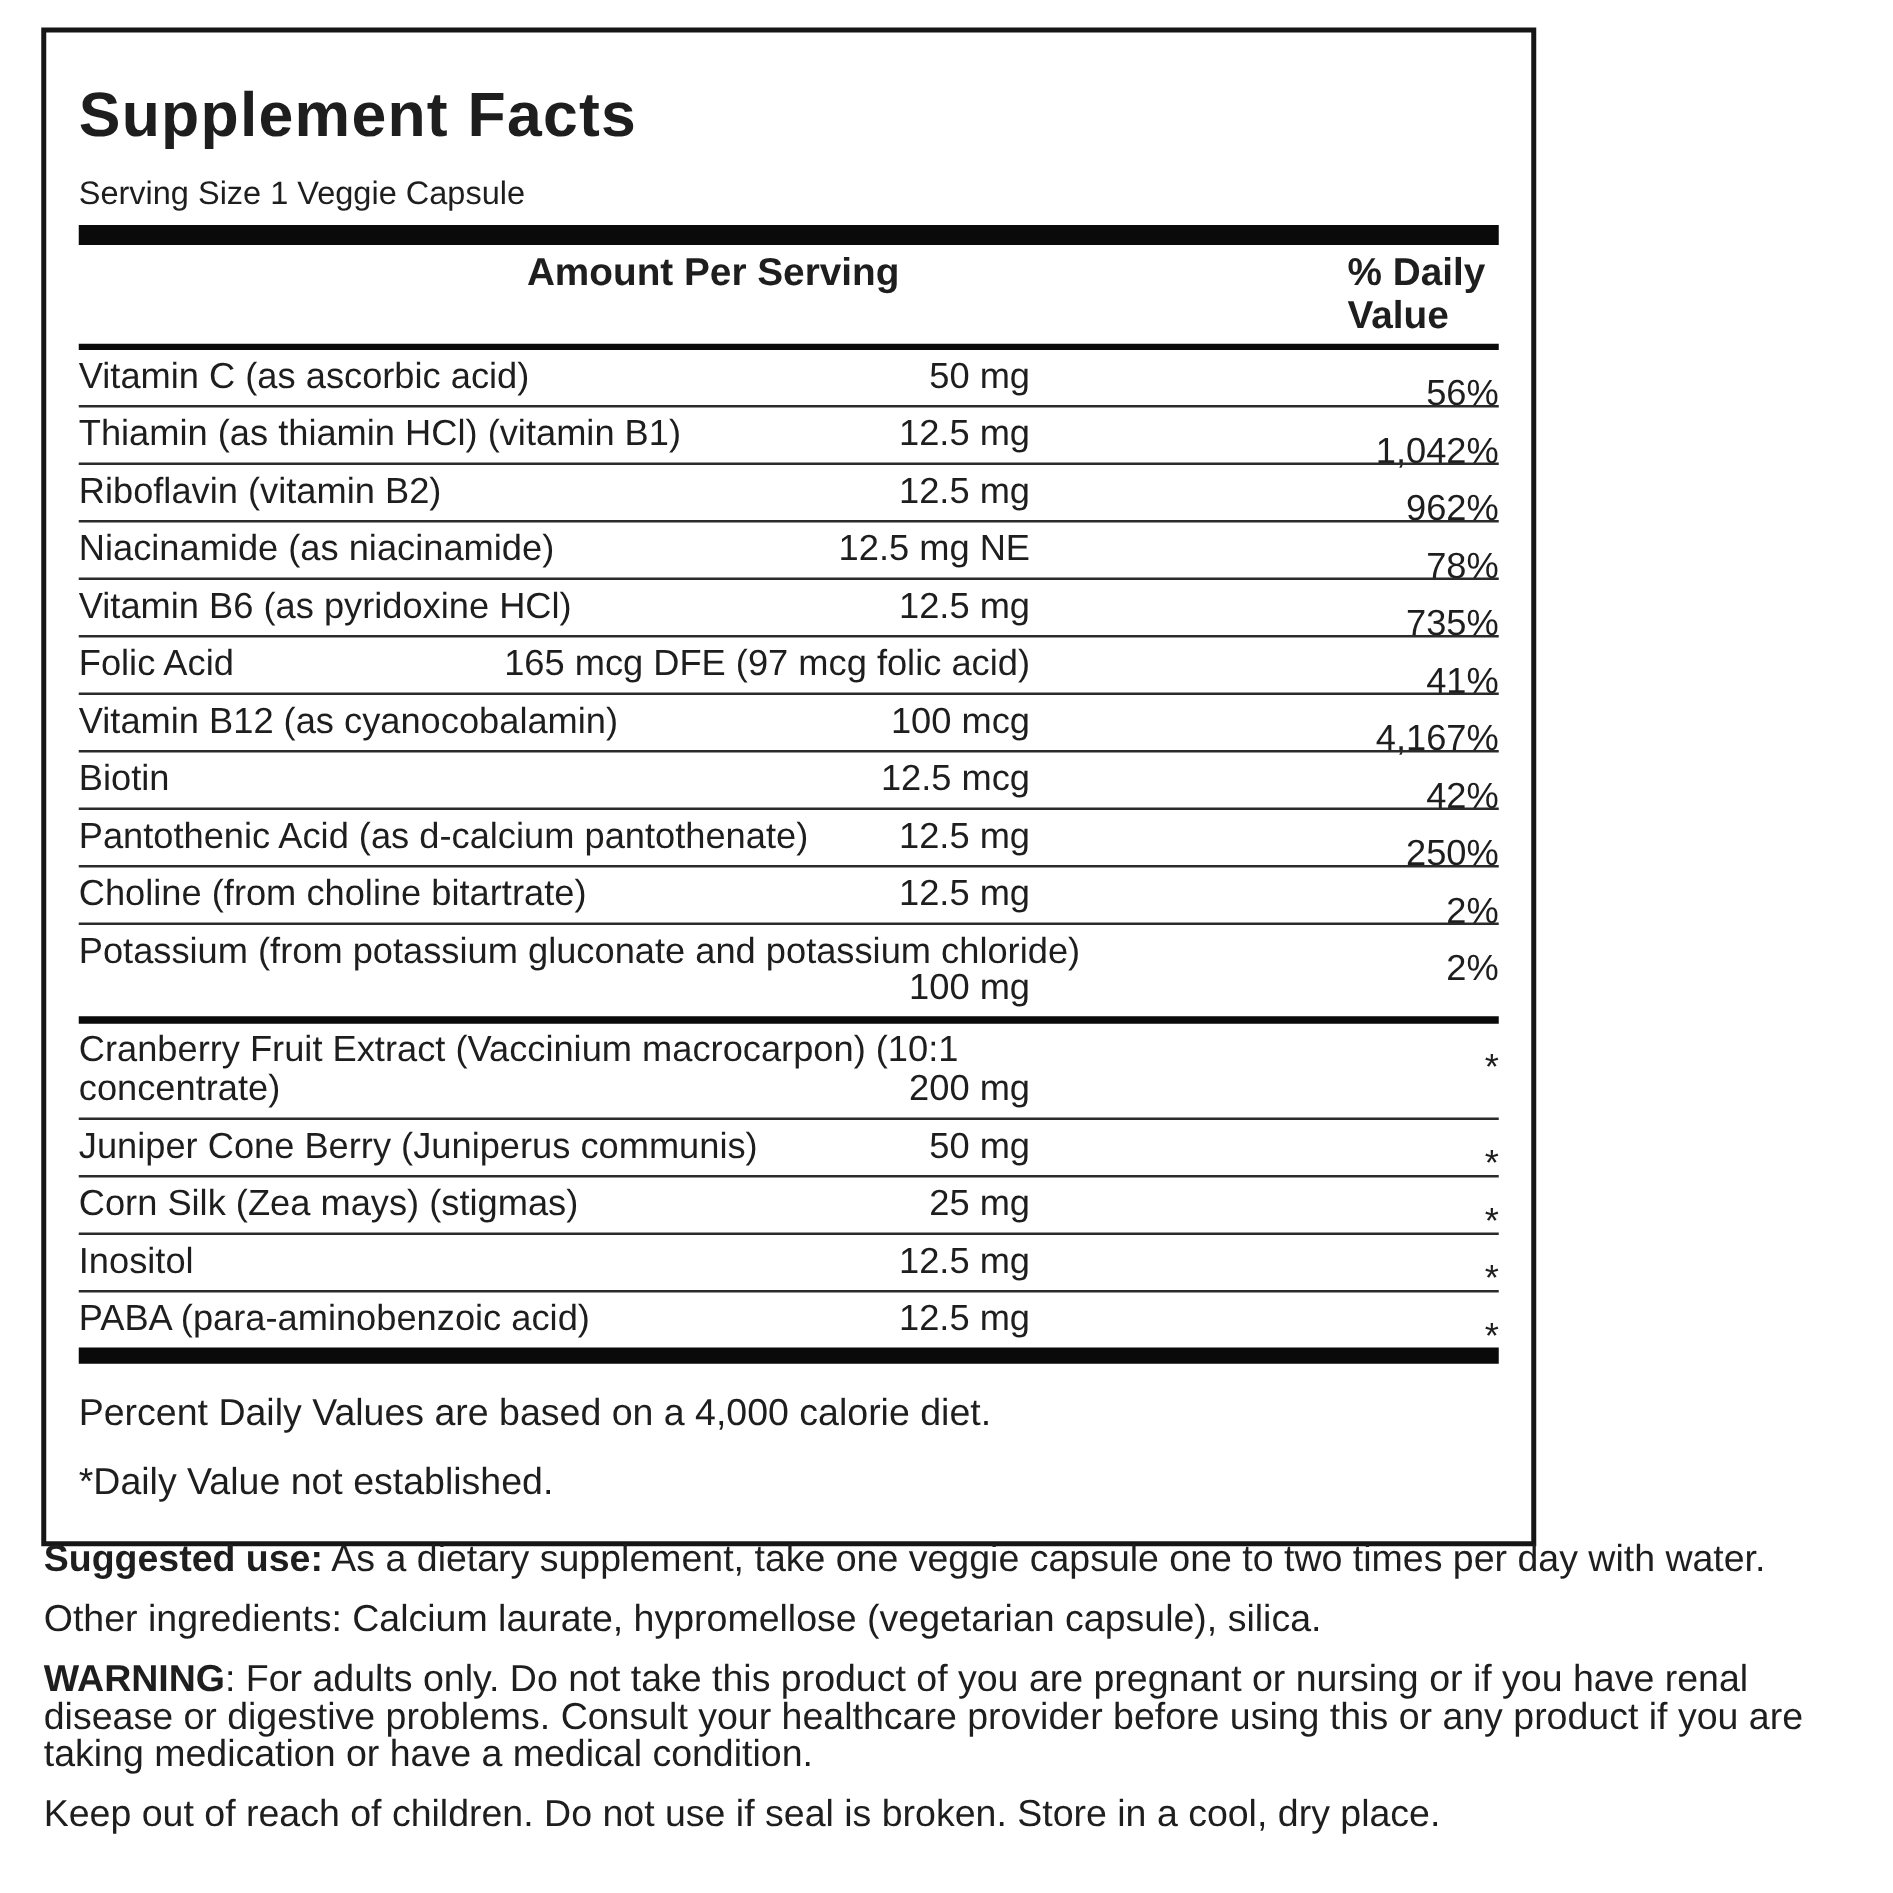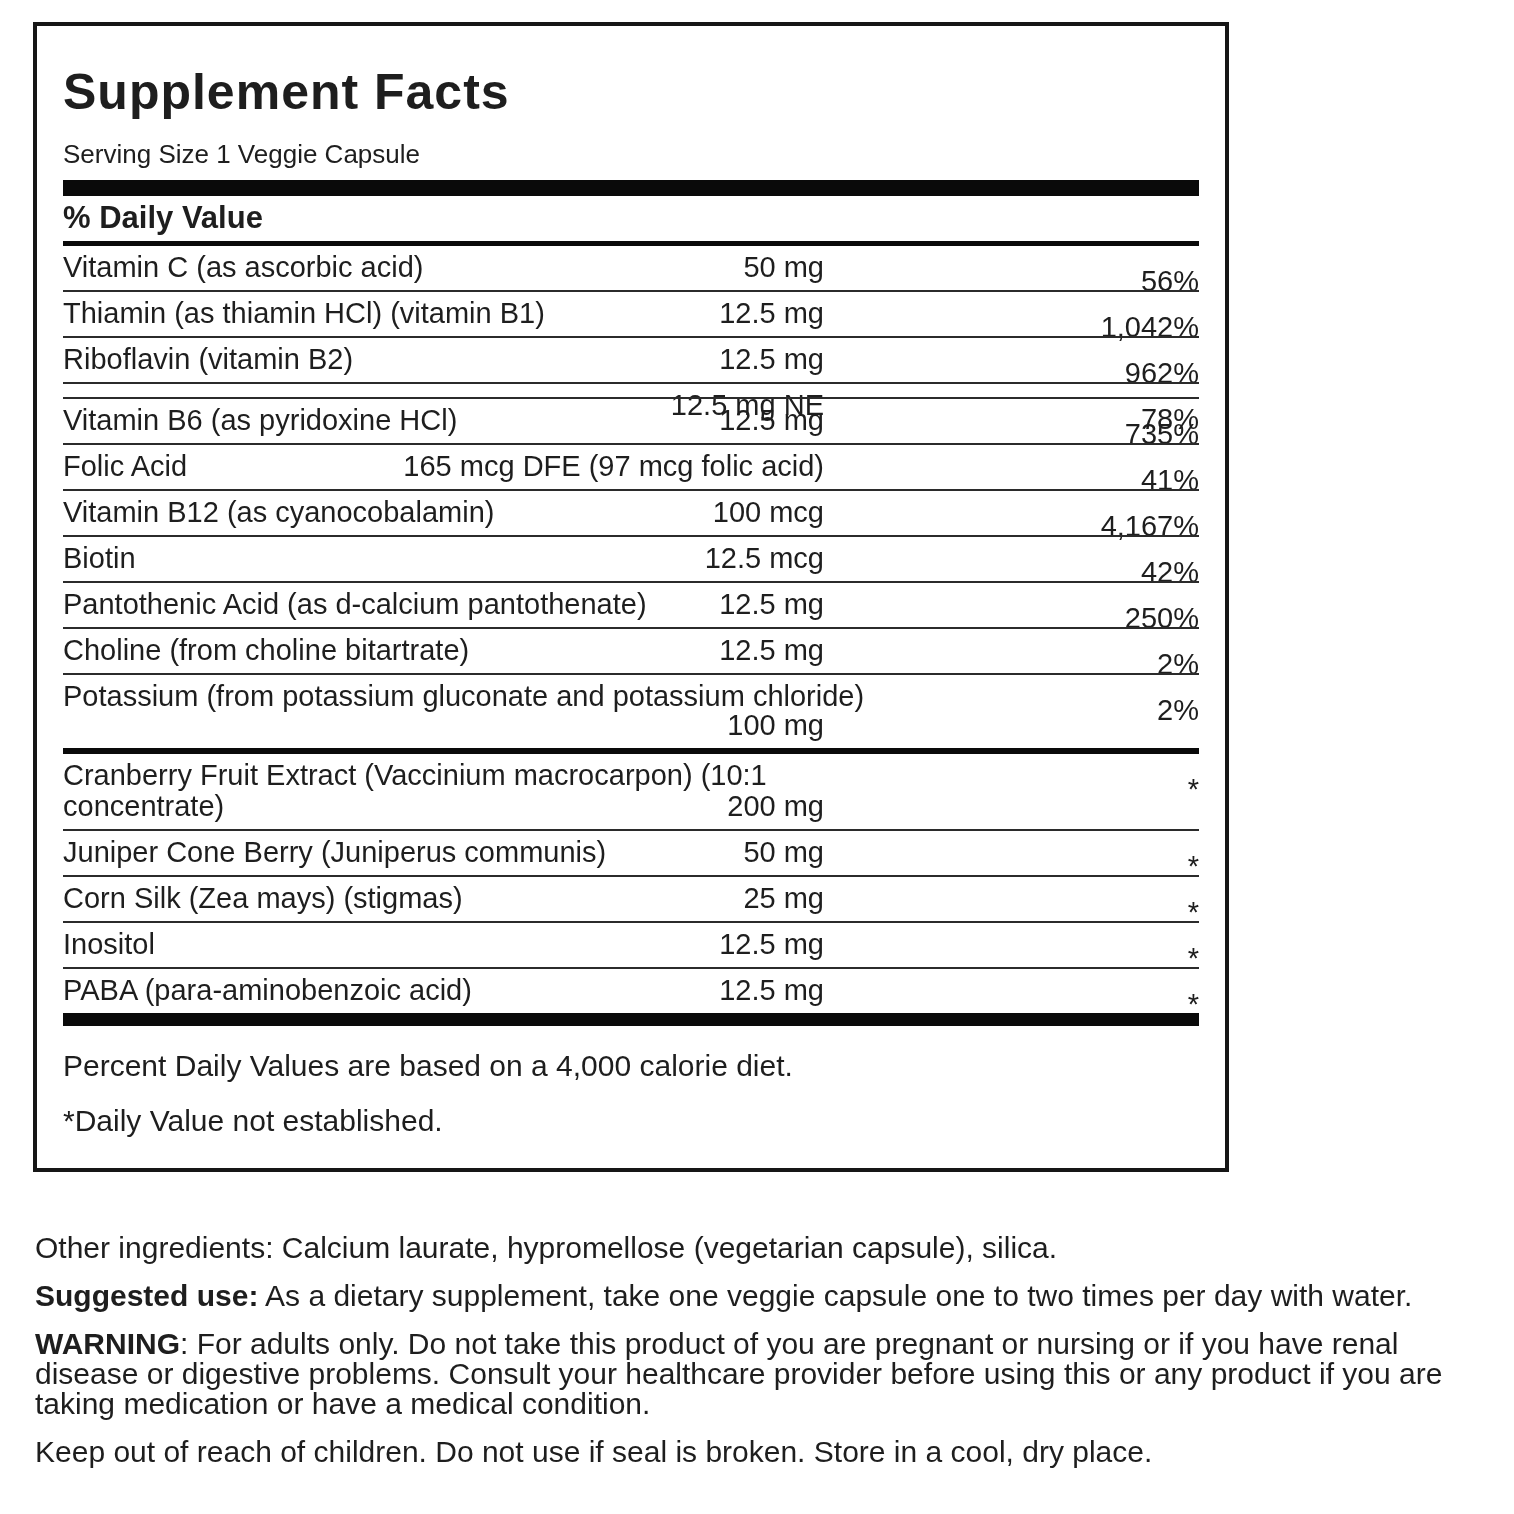--- a/index.html
+++ b/index.html
@@ -85,20 +85,21 @@
   .below strong{font-weight:bold;}
 </style>
 </head>
 <body>
 
 <div class="facts-box">
   <div class="facts-title">Supplement Facts</div>
   <div class="serving-size">Serving Size 1 Veggie Capsule</div>
   <div class="bar-thick"></div>
   <div class="thead">
+    <div class="aps">Amount Per Serving</div>
     <div class="dvh">% Daily Value</div>
   </div>
   <div class="bar-medium"></div>
   <div id="tbody">
       <div class="trow">
         <div class="nm">
           <div class="">Vitamin C (as ascorbic acid)</div>
         </div>
         <div class="amt">50 mg</div>
         <div class="dv">56%</div>
@@ -111,20 +112,23 @@
         <div class="dv">1,042%</div>
       </div>
       <div class="trow sep">
         <div class="nm">
           <div class="">Riboflavin (vitamin B2)</div>
         </div>
         <div class="amt">12.5 mg</div>
         <div class="dv">962%</div>
       </div>
       <div class="trow sep">
+        <div class="nm">
+          <div class="">Niacinamide (as niacinamide)</div>
+        </div>
         <div class="amt">12.5 mg NE</div>
         <div class="dv">78%</div>
       </div>
       <div class="trow sep">
         <div class="nm">
           <div class="">Vitamin B6 (as pyridoxine HCl)</div>
         </div>
         <div class="amt">12.5 mg</div>
         <div class="dv">735%</div>
       </div>
@@ -207,17 +211,17 @@
         <div class="amt">12.5 mg</div>
         <div class="dv">*</div>
       </div>
     </div>
   <div class="bar-bottom"></div>
   <p class="footnote">Percent Daily Values are based on a 4,000 calorie diet.</p>
   <p class="footnote">*Daily Value not established.</p>
 </div>
 
 <div class="below">
+  <p><strong>Suggested use:</strong><span> As a dietary supplement, take one veggie capsule one to two times per day with water.</span></p>
   <p><strong></strong><span>Other ingredients: Calcium laurate, hypromellose (vegetarian capsule), silica.</span></p>
-  <p><strong>Suggested use:</strong><span> As a dietary supplement, take one veggie capsule one to two times per day with water.</span></p>
   <p><strong>WARNING</strong><span>: For adults only. Do not take this product of you are pregnant or nursing or if you have renal disease or digestive problems. Consult your healthcare provider before using this or any product if you are taking medication or have a medical condition.</span></p>
   <p><strong></strong><span>Keep out of reach of children. Do not use if seal is broken. Store in a cool, dry place.</span></p>
 </div>
 
 </body></html>

